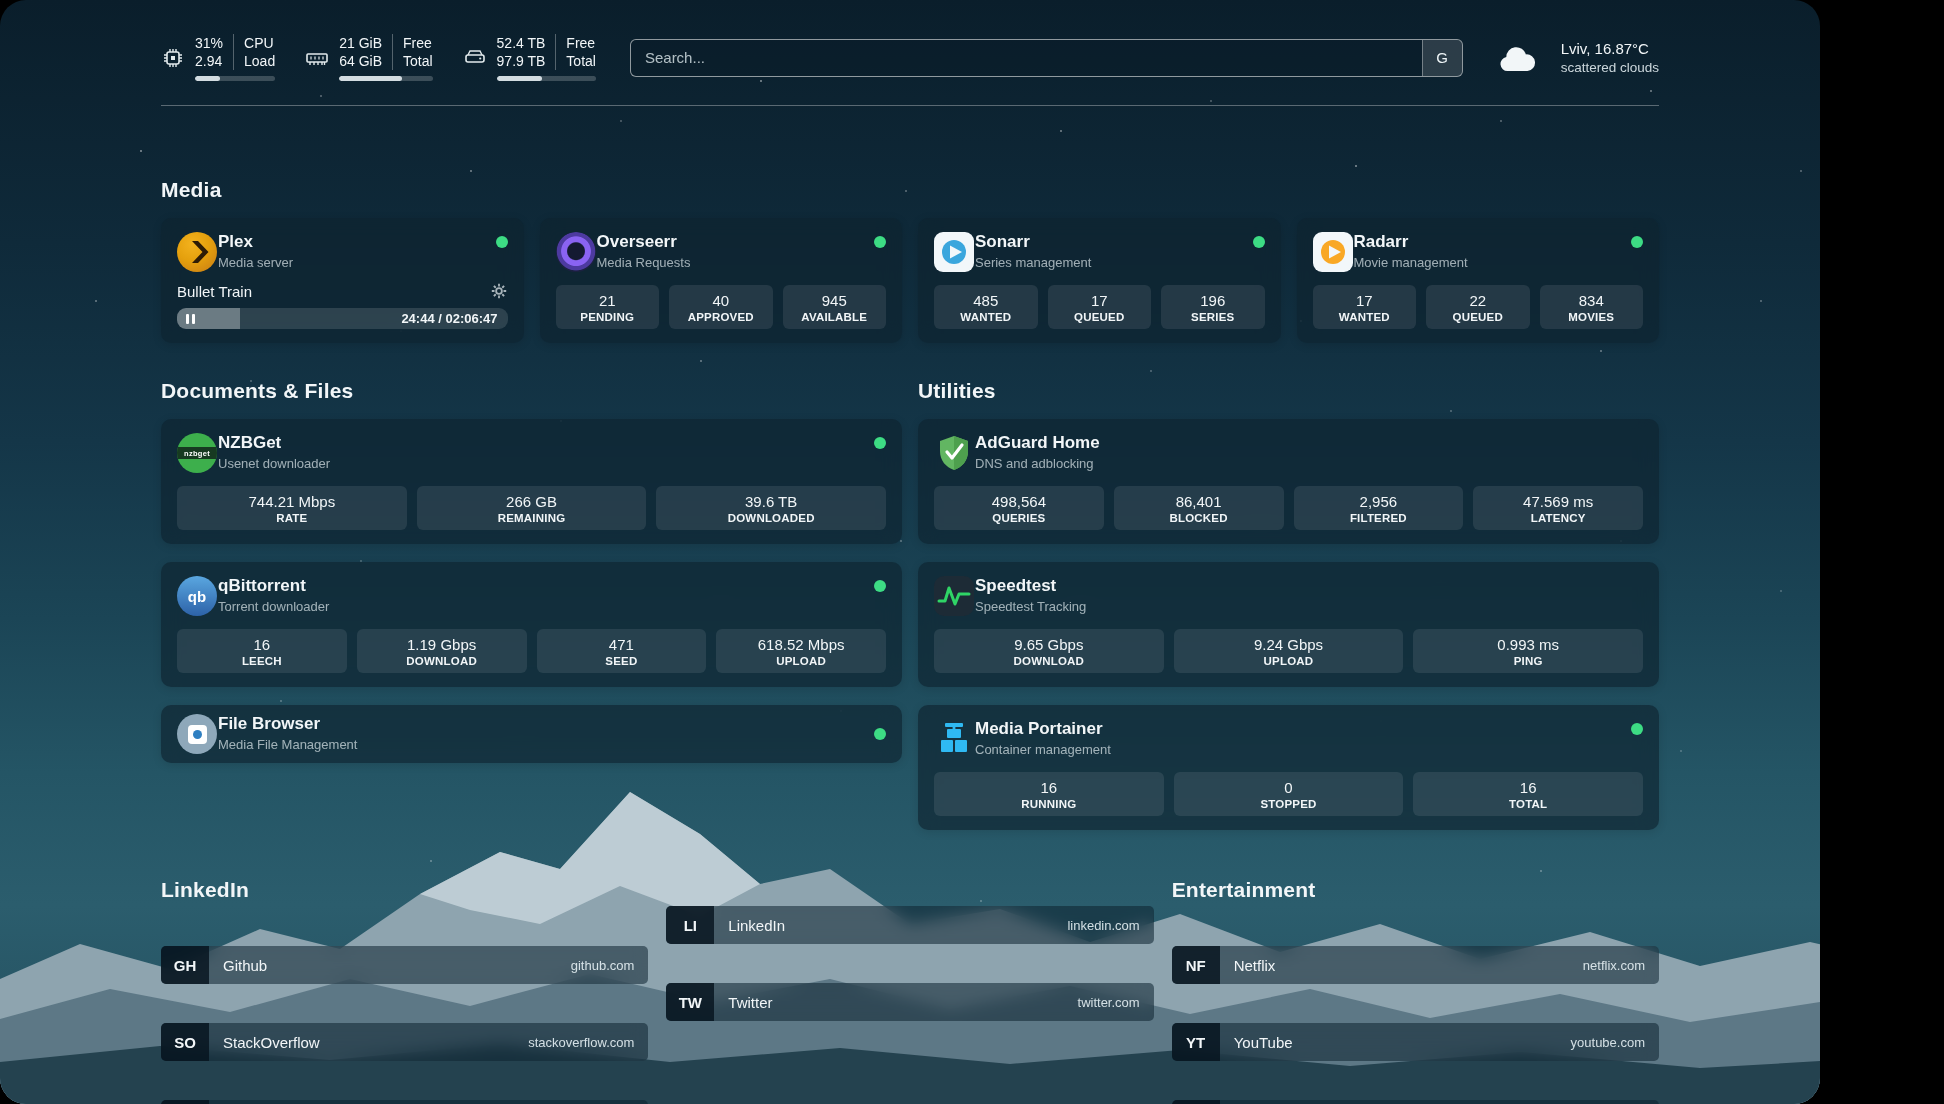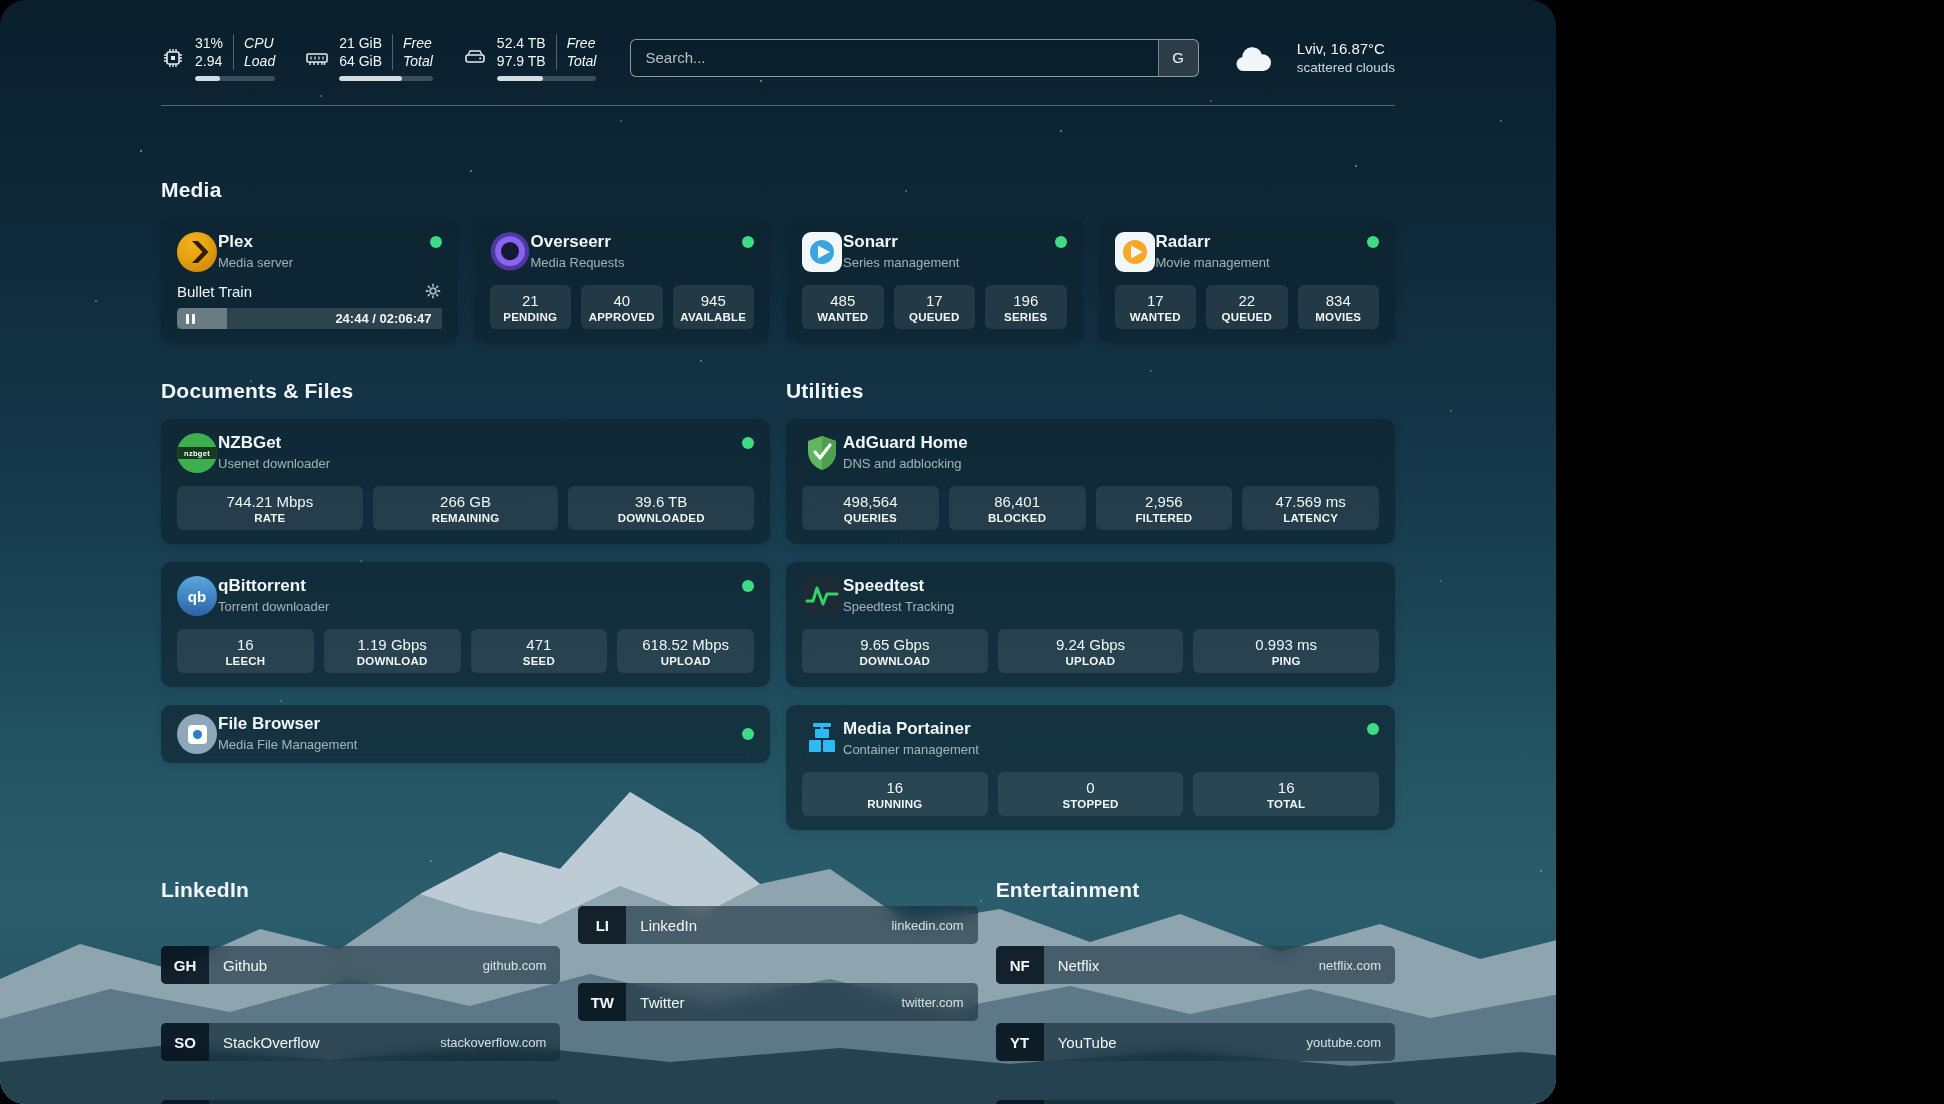--- a/index.html
+++ b/index.html
@@ -1,19 +1,19 @@
 <!DOCTYPE html>
 <html><head>
 <meta charset="utf-8">
 <style>
   * { margin:0; padding:0; box-sizing:border-box; }
   html,body { width:1944px; height:1104px; background:#000; font-family:"Liberation Sans", sans-serif; overflow:hidden; }
 
   .screen {
-    position:relative; width:1556px; height:1104px;
+    position:relative; width:1820px; height:1104px;
     border-radius:26px; overflow:hidden;
     background:linear-gradient(180deg,#0a1e2b 0%,#0f2a3a 22%,#143648 40%,#1b4556 56%,#245565 70%,#2b5d6d 82%,#234e5d 100%);
   }
 
   
   .stars {
     position:absolute; top:0; left:0; width:2px; height:2px; border-radius:50%; z-index:1; background:transparent;
     box-shadow:
       140px 150px rgba(255,255,255,.5), 320px 95px rgba(255,255,255,.35), 470px 170px rgba(255,255,255,.45),
       620px 120px rgba(255,255,255,.3), 760px 80px rgba(255,255,255,.5), 905px 190px rgba(255,255,255,.35),
@@ -38,21 +38,21 @@
 
   
   .topbar { display:flex; align-items:center; padding-top:34px; }
   .sys-group { display:flex; gap:30px; }
   .sys-widget { display:flex; gap:10px; align-items:center; }
   .sys-icon { width:24px; height:24px; opacity:.95; flex:0 0 24px; }
   .sys-icon svg { width:100%; height:100%; }
   .sys-body { display:flex; flex-direction:column; }
   .sys-text { display:flex; font-size:14px; line-height:1.3; }
   .sys-col { display:flex; flex-direction:column; white-space:nowrap; }
-  .sys-col.labels { margin-left:10px; padding-left:10px; border-left:1px solid rgba(255,255,255,.3);font-style:italic; }
+  .sys-col.labels { margin-left:10px; padding-left:10px; border-left:1px solid rgba(255,255,255,.3); }
   .sys-progress { margin-top:6px; height:5px; width:100%; background:rgba(255,255,255,.2); border-radius:3px; overflow:hidden; }
   .sys-progress i { display:block; height:100%; background:#d3dce1; border-radius:3px; }
 
   .search { flex:1; margin:0 34px; display:flex; align-items:center; height:38px; border:1px solid rgba(255,255,255,.55); border-radius:6px; background:rgba(8,26,36,.35); overflow:hidden; }
   .search input { flex:1; height:100%; background:transparent; border:none; outline:none; color:#eef5f7; font-size:15px; padding:0 14px; font-family:"Liberation Sans",sans-serif; }
   .search input::placeholder { color:rgba(235,245,248,.75); }
   .search .g-btn { width:40px; height:100%; display:flex; align-items:center; justify-content:center; background:rgba(255,255,255,.14); border-left:1px solid rgba(255,255,255,.35); font-size:15px; color:#eef5f7; cursor:pointer; }
 
   .weather { display:flex; align-items:center; gap:24px; }
   .weather-icon { width:40px; height:30px; }
@@ -90,21 +90,21 @@
   .icon-filebrowser { border-radius:50%; background:#8ea8ba; }
   .fb-square { width:19px; height:19px; background:#fff; border-radius:4px; position:relative; }
   .fb-square i { position:absolute; left:5px; top:5px; width:9px; height:9px; border-radius:50%; background:#2f7fc1; }
   .icon-speedtest { border-radius:10px; background:#1d2b36; }
   .icon-portainer { border-radius:9px; background:transparent; }
 
   
   .np { margin-top:10px; }
   .np-row { display:flex; align-items:center; justify-content:space-between; font-size:15px; }
   .gear-btn { width:18px; height:18px; opacity:.8; cursor:pointer; }
-  .np-bar { margin-top:8px; position:relative; height:21px; background:rgba(255,255,255,.13); border-radius:1px; overflow:hidden; display:flex; align-items:center; }
+  .np-bar { margin-top:8px; position:relative; height:21px; background:rgba(255,255,255,.13); border-radius:9px; overflow:hidden; display:flex; align-items:center; }
   .np-fill { position:absolute; left:0; top:0; bottom:0; background:rgba(255,255,255,.30); border-radius:5px 0 0 5px; }
   .np-pause { position:relative; z-index:1; display:inline-flex; gap:3px; margin-left:9px; }
   .np-pause i { width:3px; height:10px; background:#fff; border-radius:1px; }
   .np-time { position:relative; z-index:1; margin-left:auto; margin-right:10px; font-size:13px; font-weight:600; }
 
   
   .mid-grid { display:grid; grid-template-columns:1fr 1fr; gap:16px; margin-top:36px; }
   .col-stack { display:flex; flex-direction:column; gap:18px; }
   .card.slim { padding:9px 16px; }
 

